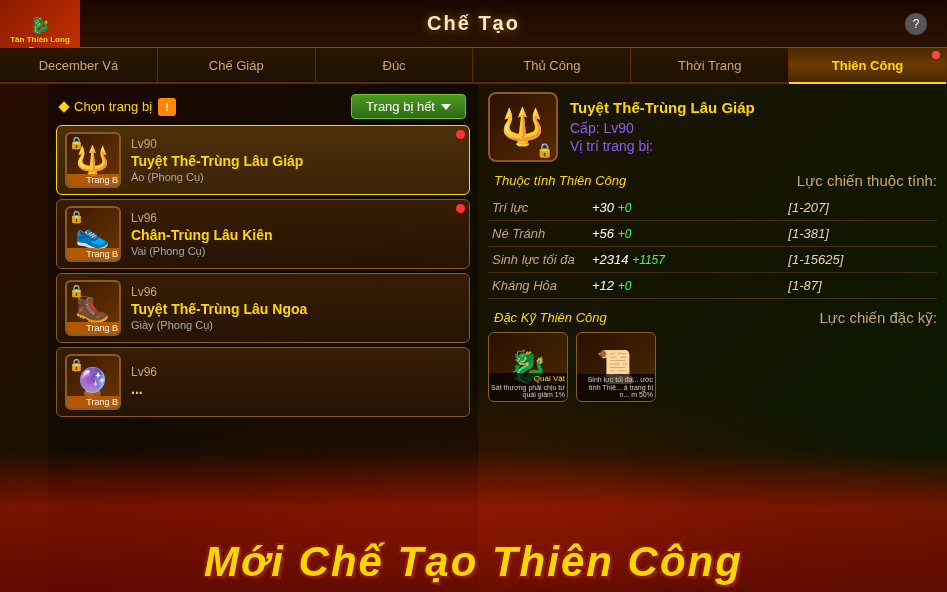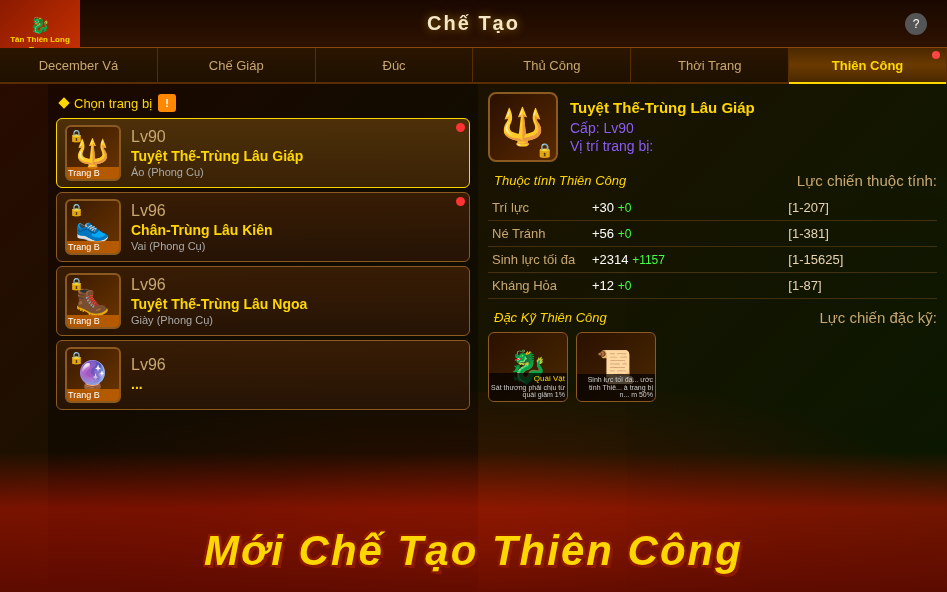--- a/index.html
+++ b/index.html
@@ -259,38 +259,38 @@
     }
 
     .equip-badge {
       position: absolute;
       bottom: 0;
       left: 0;
       right: 0;
       background: rgba(200,100,0,0.8);
       color: #fff;
       font-size: 9px;
-      text-align: left;
+      text-align: right;
       padding: 1px;
     }
 
     .lock-icon {
       position: absolute;
       top: 2px;
       left: 2px;
       font-size: 12px;
     }
 
     .equip-info {
       flex: 1;
     }
 
     .equip-level {
       color: #c8a870;
-      font-size: 16px;
+      font-size: 12px;
       margin-bottom: 2px;
     }
 
     .equip-name {
       color: #ffd700;
       font-size: 14px;
       font-weight: bold;
       margin-bottom: 2px;
     }
 
@@ -375,20 +375,21 @@
 
     
     .stats-table {
       width: 100%;
       border-collapse: collapse;
       margin-bottom: 10px;
     }
 
     .stats-table tr {
       border-bottom: 1px solid rgba(139,90,32,0.4);
+      font-style: italic;
     }
 
     .stats-table td {
       padding: 5px 4px;
       font-size: 13px;
       color: #e8d5b0;
     }
 
     .stats-table td:first-child {
       color: #c8a870;
@@ -453,21 +454,21 @@
       bottom: 0;
       left: 0;
       right: 0;
       height: 140px;
       background: linear-gradient(180deg, rgba(0,0,0,0) 0%, rgba(180,20,0,0.6) 40%, rgba(100,10,0,0.9) 100%);
       z-index: 20;
       display: flex;
       flex-direction: column;
       align-items: center;
       justify-content: flex-end;
-      padding-bottom: 12px;
+      padding-bottom: 1px;
       pointer-events: none;
     }
 
     .promo-title {
       font-size: 42px;
       font-weight: 900;
       color: #ffd700;
       text-shadow: 3px 3px 0 #8b1a00, -2px -2px 0 #8b1a00, 2px -2px 0 #8b1a00, -2px 2px 0 #8b1a00;
       letter-spacing: 2px;
       font-style: italic;
@@ -555,20 +556,24 @@
 <div class="main-content">
 
   <div class="left-panel">
 
     <div class="filter-row">
       <div class="filter-label">
         <span class="diamond"></span>
         <span>Chọn trang bị</span>
         <span class="warn-icon">!</span>
       </div>
+      <button class="dropdown-btn">
+        <span>Trang bị hết</span>
+        <div class="dropdown-arrow"></div>
+      </button>
     </div>
 
     <div class="equip-item selected">
       <div class="equip-dot"></div>
       <div class="equip-icon">
         <div class="equip-icon-inner">🔱</div>
         <div class="lock-icon">🔒</div>
         <div class="equip-badge">Trang B</div>
       </div>
       <div class="equip-info">

